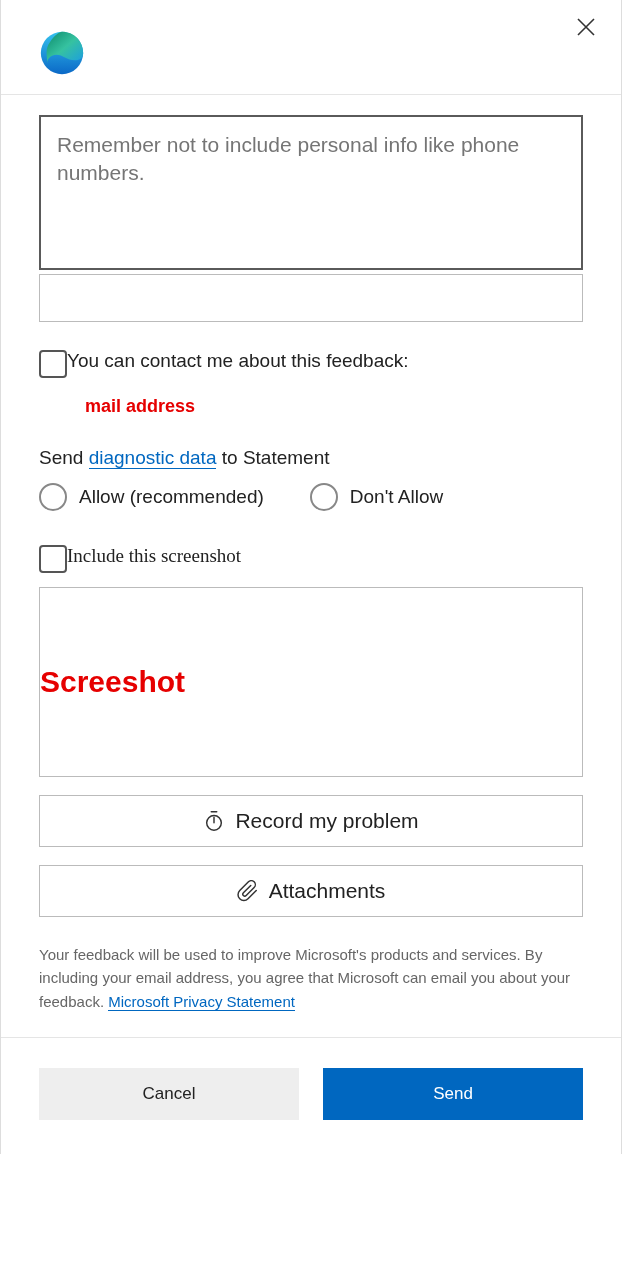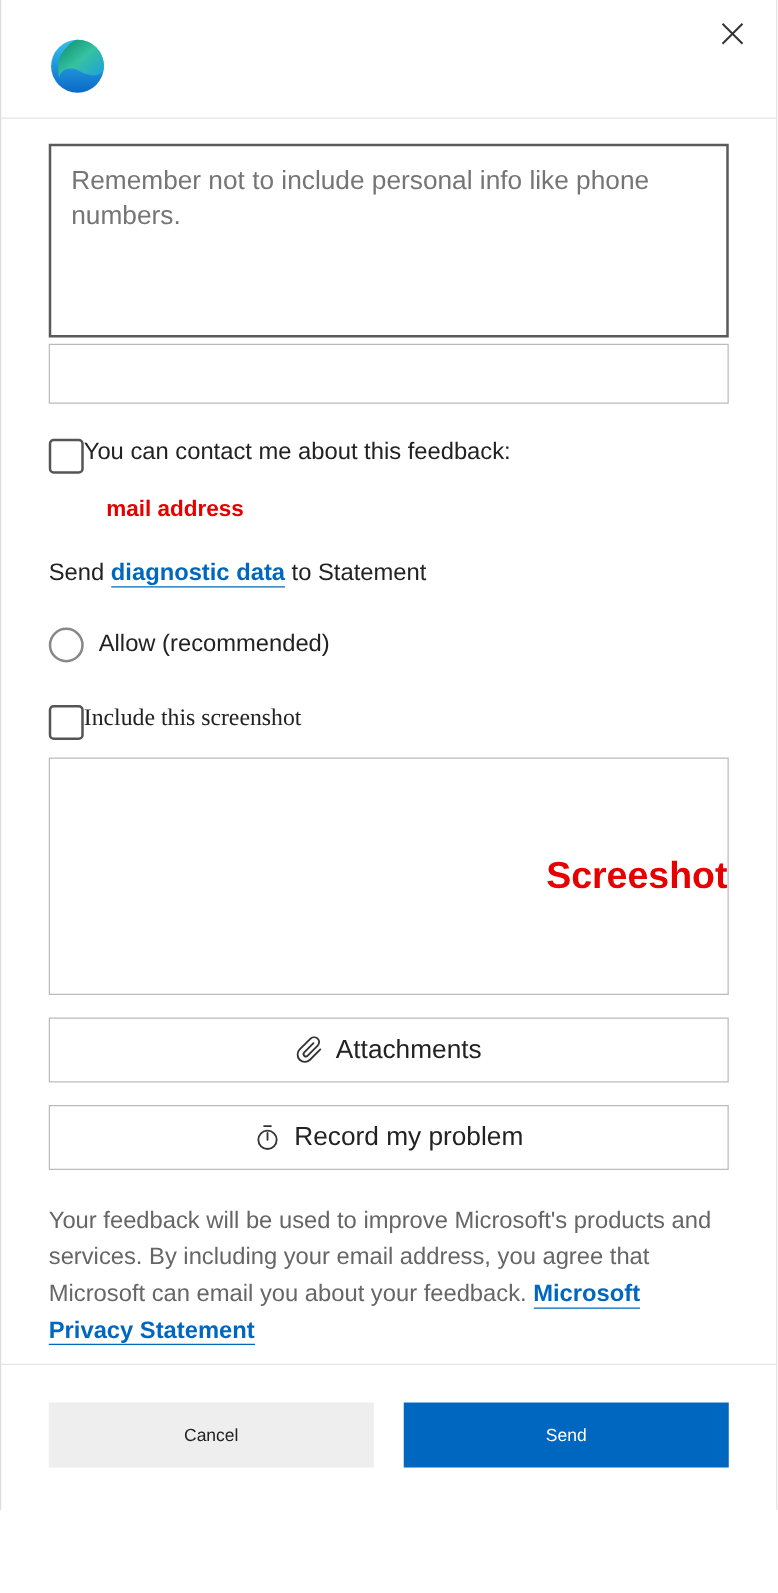--- a/index.html
+++ b/index.html
@@ -87,43 +87,43 @@
       font-weight: 700;
       color: #e60000;
       margin-top: 18px;
       margin-left: 46px;
     }
     .diag-text {
       font-size: 19px;
       margin-top: 30px;
       color: #222;
     }
-    .link { color: #0067c0; border-bottom: 1px solid #0067c0; cursor: pointer; font-weight: bold; }
+    .link { color: #0067c0; border-bottom: 1px solid #0067c0; cursor: pointer; }
     .radio-row {
       display: flex;
       gap: 46px;
-      margin-top: 32px;
+      margin-top: 14px;
     }
     .radio-item { display:flex; align-items:center; gap:12px; }
     .radio {
       width: 28px; height: 28px;
       border: 2px solid #888;
       border-radius: 50%;
       flex-shrink:0;
       cursor: pointer;
     }
     .radio-label { font-size: 19px; color:#222; }
     .screenshot-box {
       width:100%;
       height:190px;
       border:1px solid #bbb;
       margin-top:14px;
       display:flex;
       align-items:center;
-      justify-content:flex-end;
+      justify-content:flex-start;
     }
     .screenshot-placeholder {
       font-size:30px;
       font-weight:700;
       color:#e60000;
     }
     .action-button {
       width:100%;
       height:52px;
       border:1px solid #bbb;
@@ -131,36 +131,36 @@
       display:flex;
       align-items:center;
       justify-content:center;
       gap:10px;
       font-size:21px;
       color:#222;
       cursor:pointer;
       margin-top:18px;
     }
     .disclaimer {
-      font-size:19px;
+      font-size:15px;
       color:#666;
       line-height:1.55;
       margin-top:26px;
-      margin-bottom: 1px;
+      margin-bottom: 14px;
     }
     .footer {
       border-top:1px solid #e5e5e5;
       padding: 30px 38px 34px 38px;
       display:flex;
       gap:24px;
     }
     .footer-btn {
       flex:1;
       height:52px;
-      font-size:14px;
+      font-size:17px;
       display:flex;
       align-items:center;
       justify-content:center;
       cursor:pointer;
       border:none;
     }
     .cancel-btn { background:#eeeeee; color:#222; }
     .send-btn { background:#0067c0; color:#fff; }
   </style>
 </head>
@@ -208,45 +208,49 @@
 
     <div class="diag-text">
       <span>Send </span><span class="link">diagnostic data</span><span> to Statement</span>
     </div>
 
     <div class="radio-row">
       <div class="radio-item">
         <div class="radio"></div>
         <div class="radio-label">Allow (recommended)</div>
       </div>
+      <div class="radio-item">
+        <div class="radio"></div>
+        <div class="radio-label">Don't Allow</div>
+      </div>
     </div>
 
     <div class="checkbox-row" style="margin-top:34px;font-family:Liberation Serif, serif;">
       <div class="checkbox"></div>
       <div class="checkbox-label">Include this screenshot</div>
     </div>
     <div class="screenshot-box">
       <div class="screenshot-placeholder">Screeshot</div>
-    </div>
-
-    <div class="action-button">
-      <svg width="22" height="22" viewBox="0 0 24 24">
-          <path d="M21 11.5 L12 20.5 C9.5 23 5.5 23 3 20.5 C0.5 18 0.5 14 3 11.5 L12.5 2 C14.2 0.3 17 0.3 18.7 2 C20.4 3.7 20.4 6.5 18.7 8.2 L10 17 C9.2 17.8 7.8 17.8 7 17 C6.2 16.2 6.2 14.8 7 14 L15 6" stroke="#333" stroke-width="1.6" fill="none" stroke-linecap="round"></path>
-        </svg>
-      <span>Attachments</span>
     </div>
 
     <div class="action-button">
       <svg width="22" height="22" viewBox="0 0 24 24">
           <circle cx="12" cy="14" r="8" stroke="#333" stroke-width="1.6" fill="none"></circle>
           <path d="M12 14 V8 M9 2 H15" stroke="#333" stroke-width="1.6" fill="none" stroke-linecap="round"></path>
         </svg>
       <span>Record my problem</span>
     </div>
 
+    <div class="action-button">
+      <svg width="22" height="22" viewBox="0 0 24 24">
+          <path d="M21 11.5 L12 20.5 C9.5 23 5.5 23 3 20.5 C0.5 18 0.5 14 3 11.5 L12.5 2 C14.2 0.3 17 0.3 18.7 2 C20.4 3.7 20.4 6.5 18.7 8.2 L10 17 C9.2 17.8 7.8 17.8 7 17 C6.2 16.2 6.2 14.8 7 14 L15 6" stroke="#333" stroke-width="1.6" fill="none" stroke-linecap="round"></path>
+        </svg>
+      <span>Attachments</span>
+    </div>
+
     <div class="disclaimer">
       <span>Your feedback will be used to improve Microsoft's products and services. By including your email address, you agree that Microsoft can email you about your feedback. </span><span class="link">Microsoft Privacy Statement</span>
     </div>
 
   </div>
 
   <div class="footer">
     <button class="footer-btn cancel-btn">Cancel</button>
     <button class="footer-btn send-btn">Send</button>
   </div>

